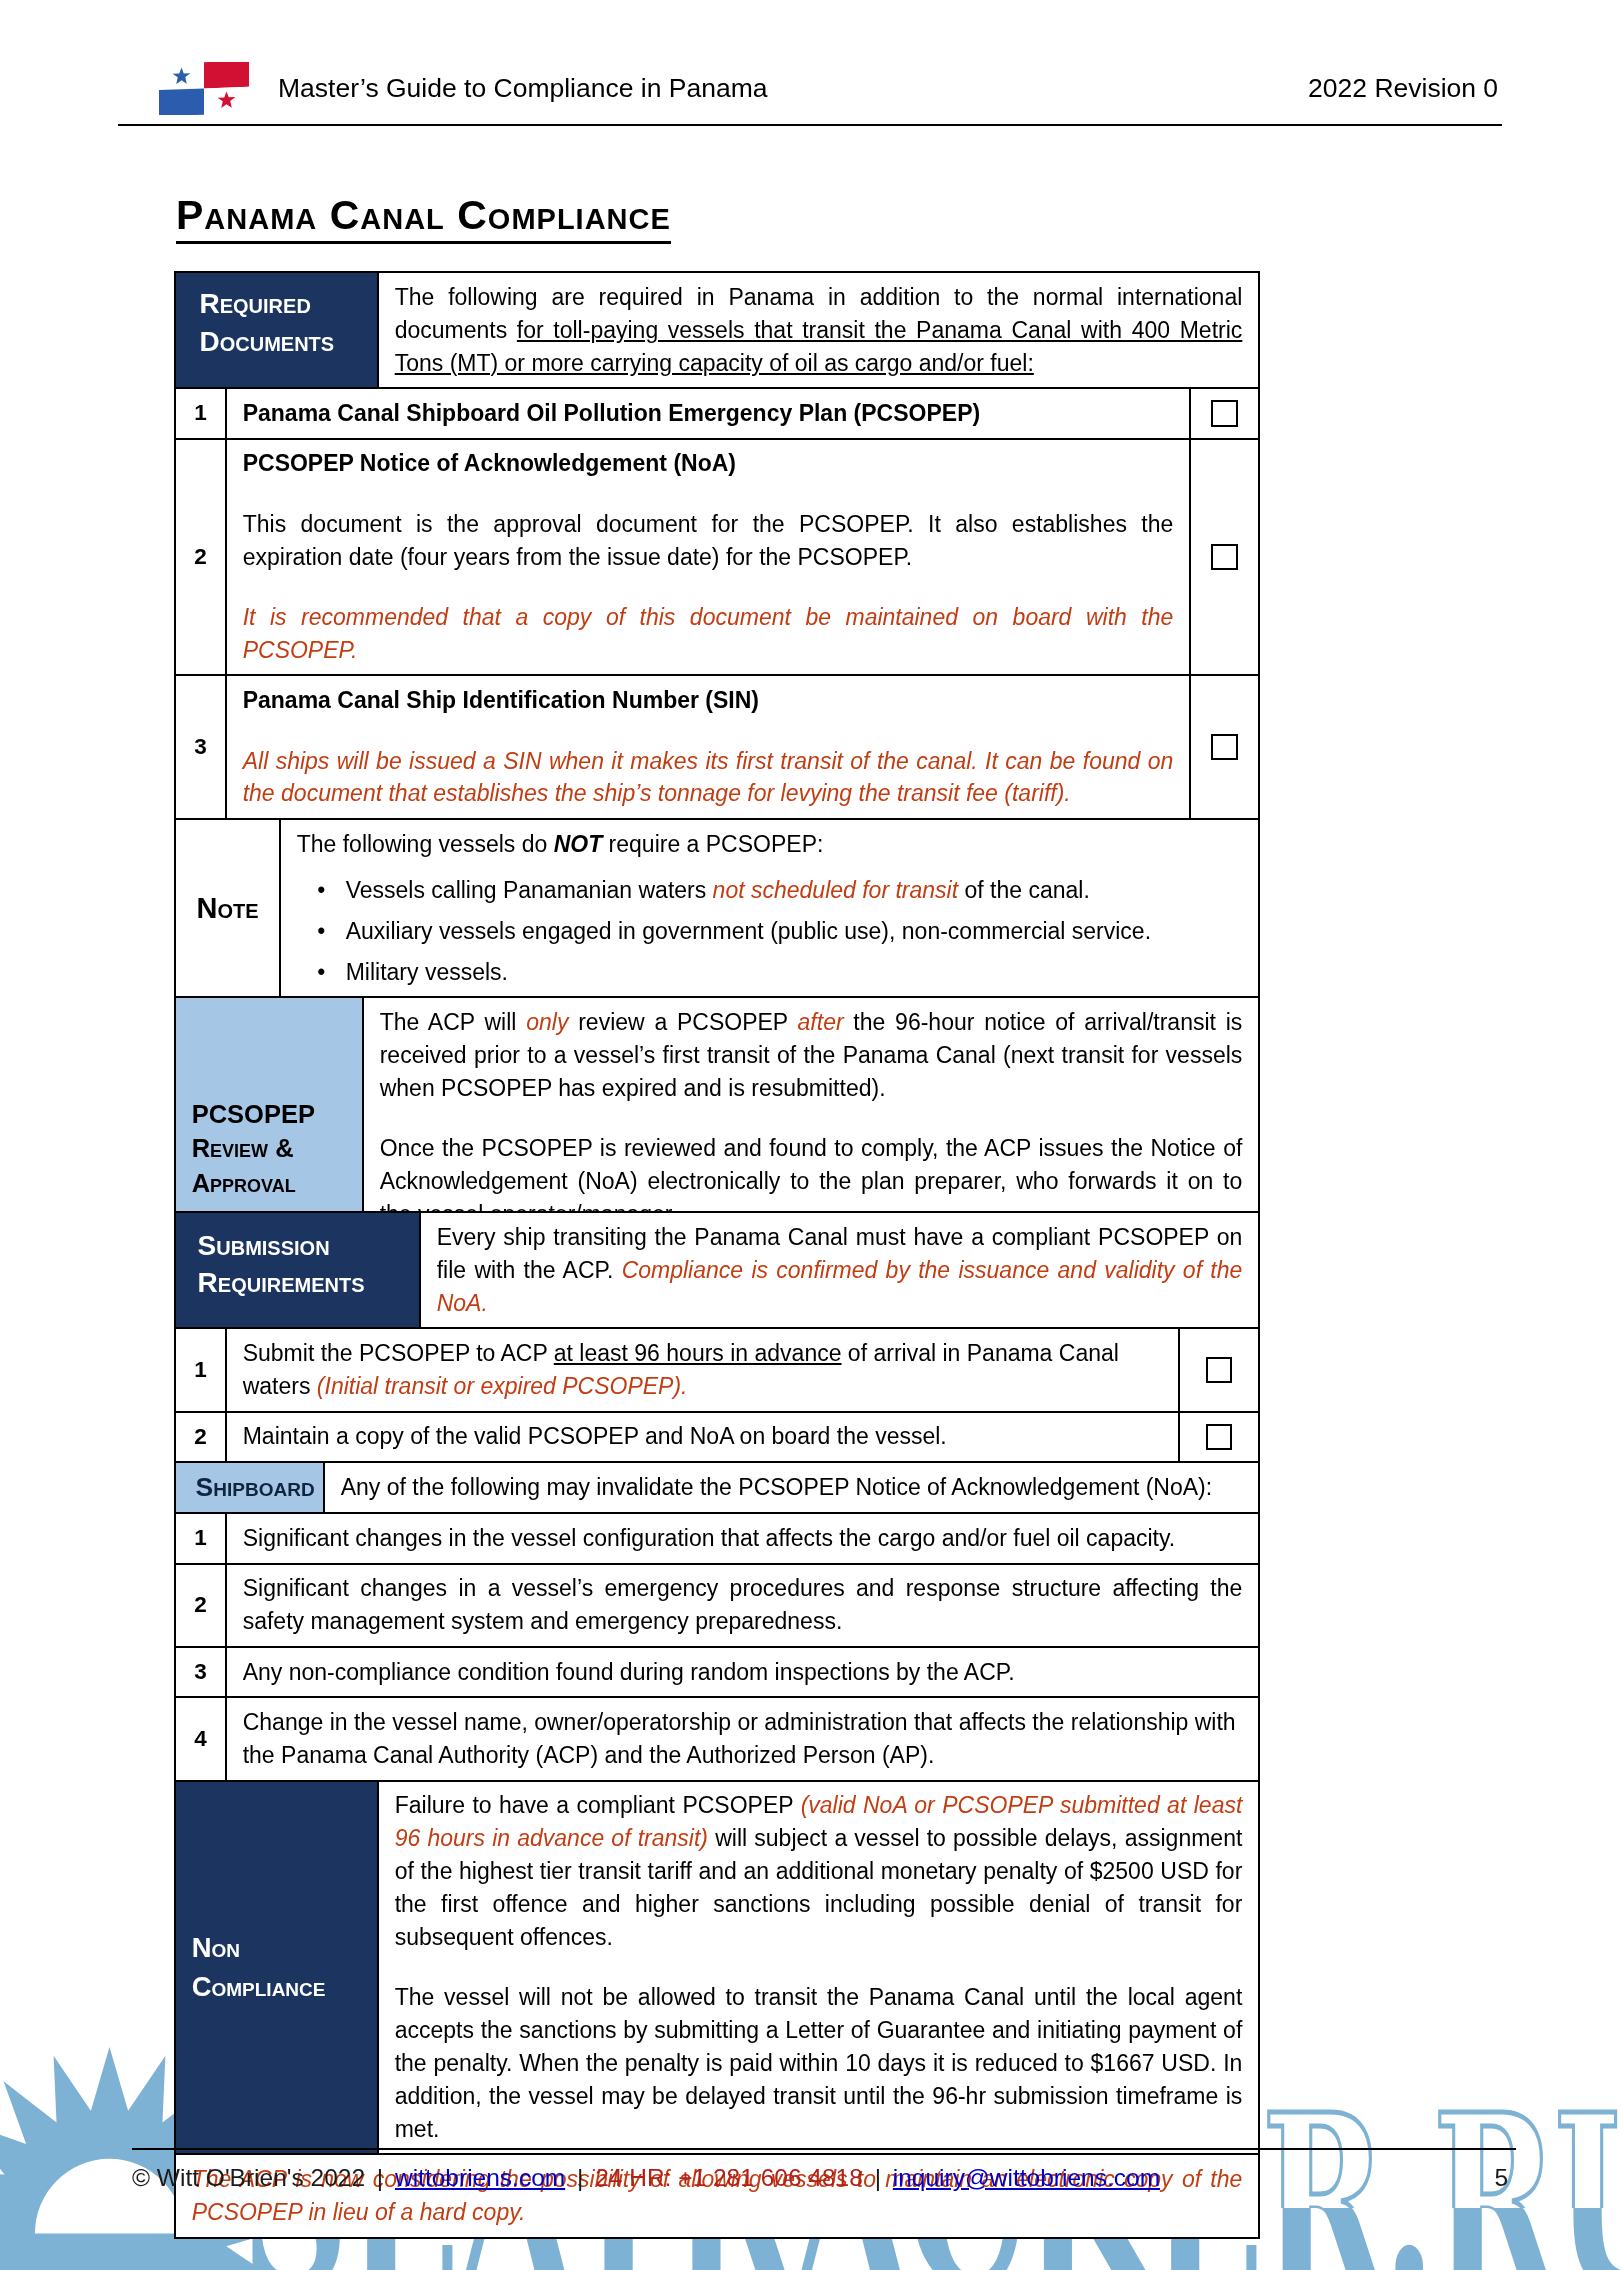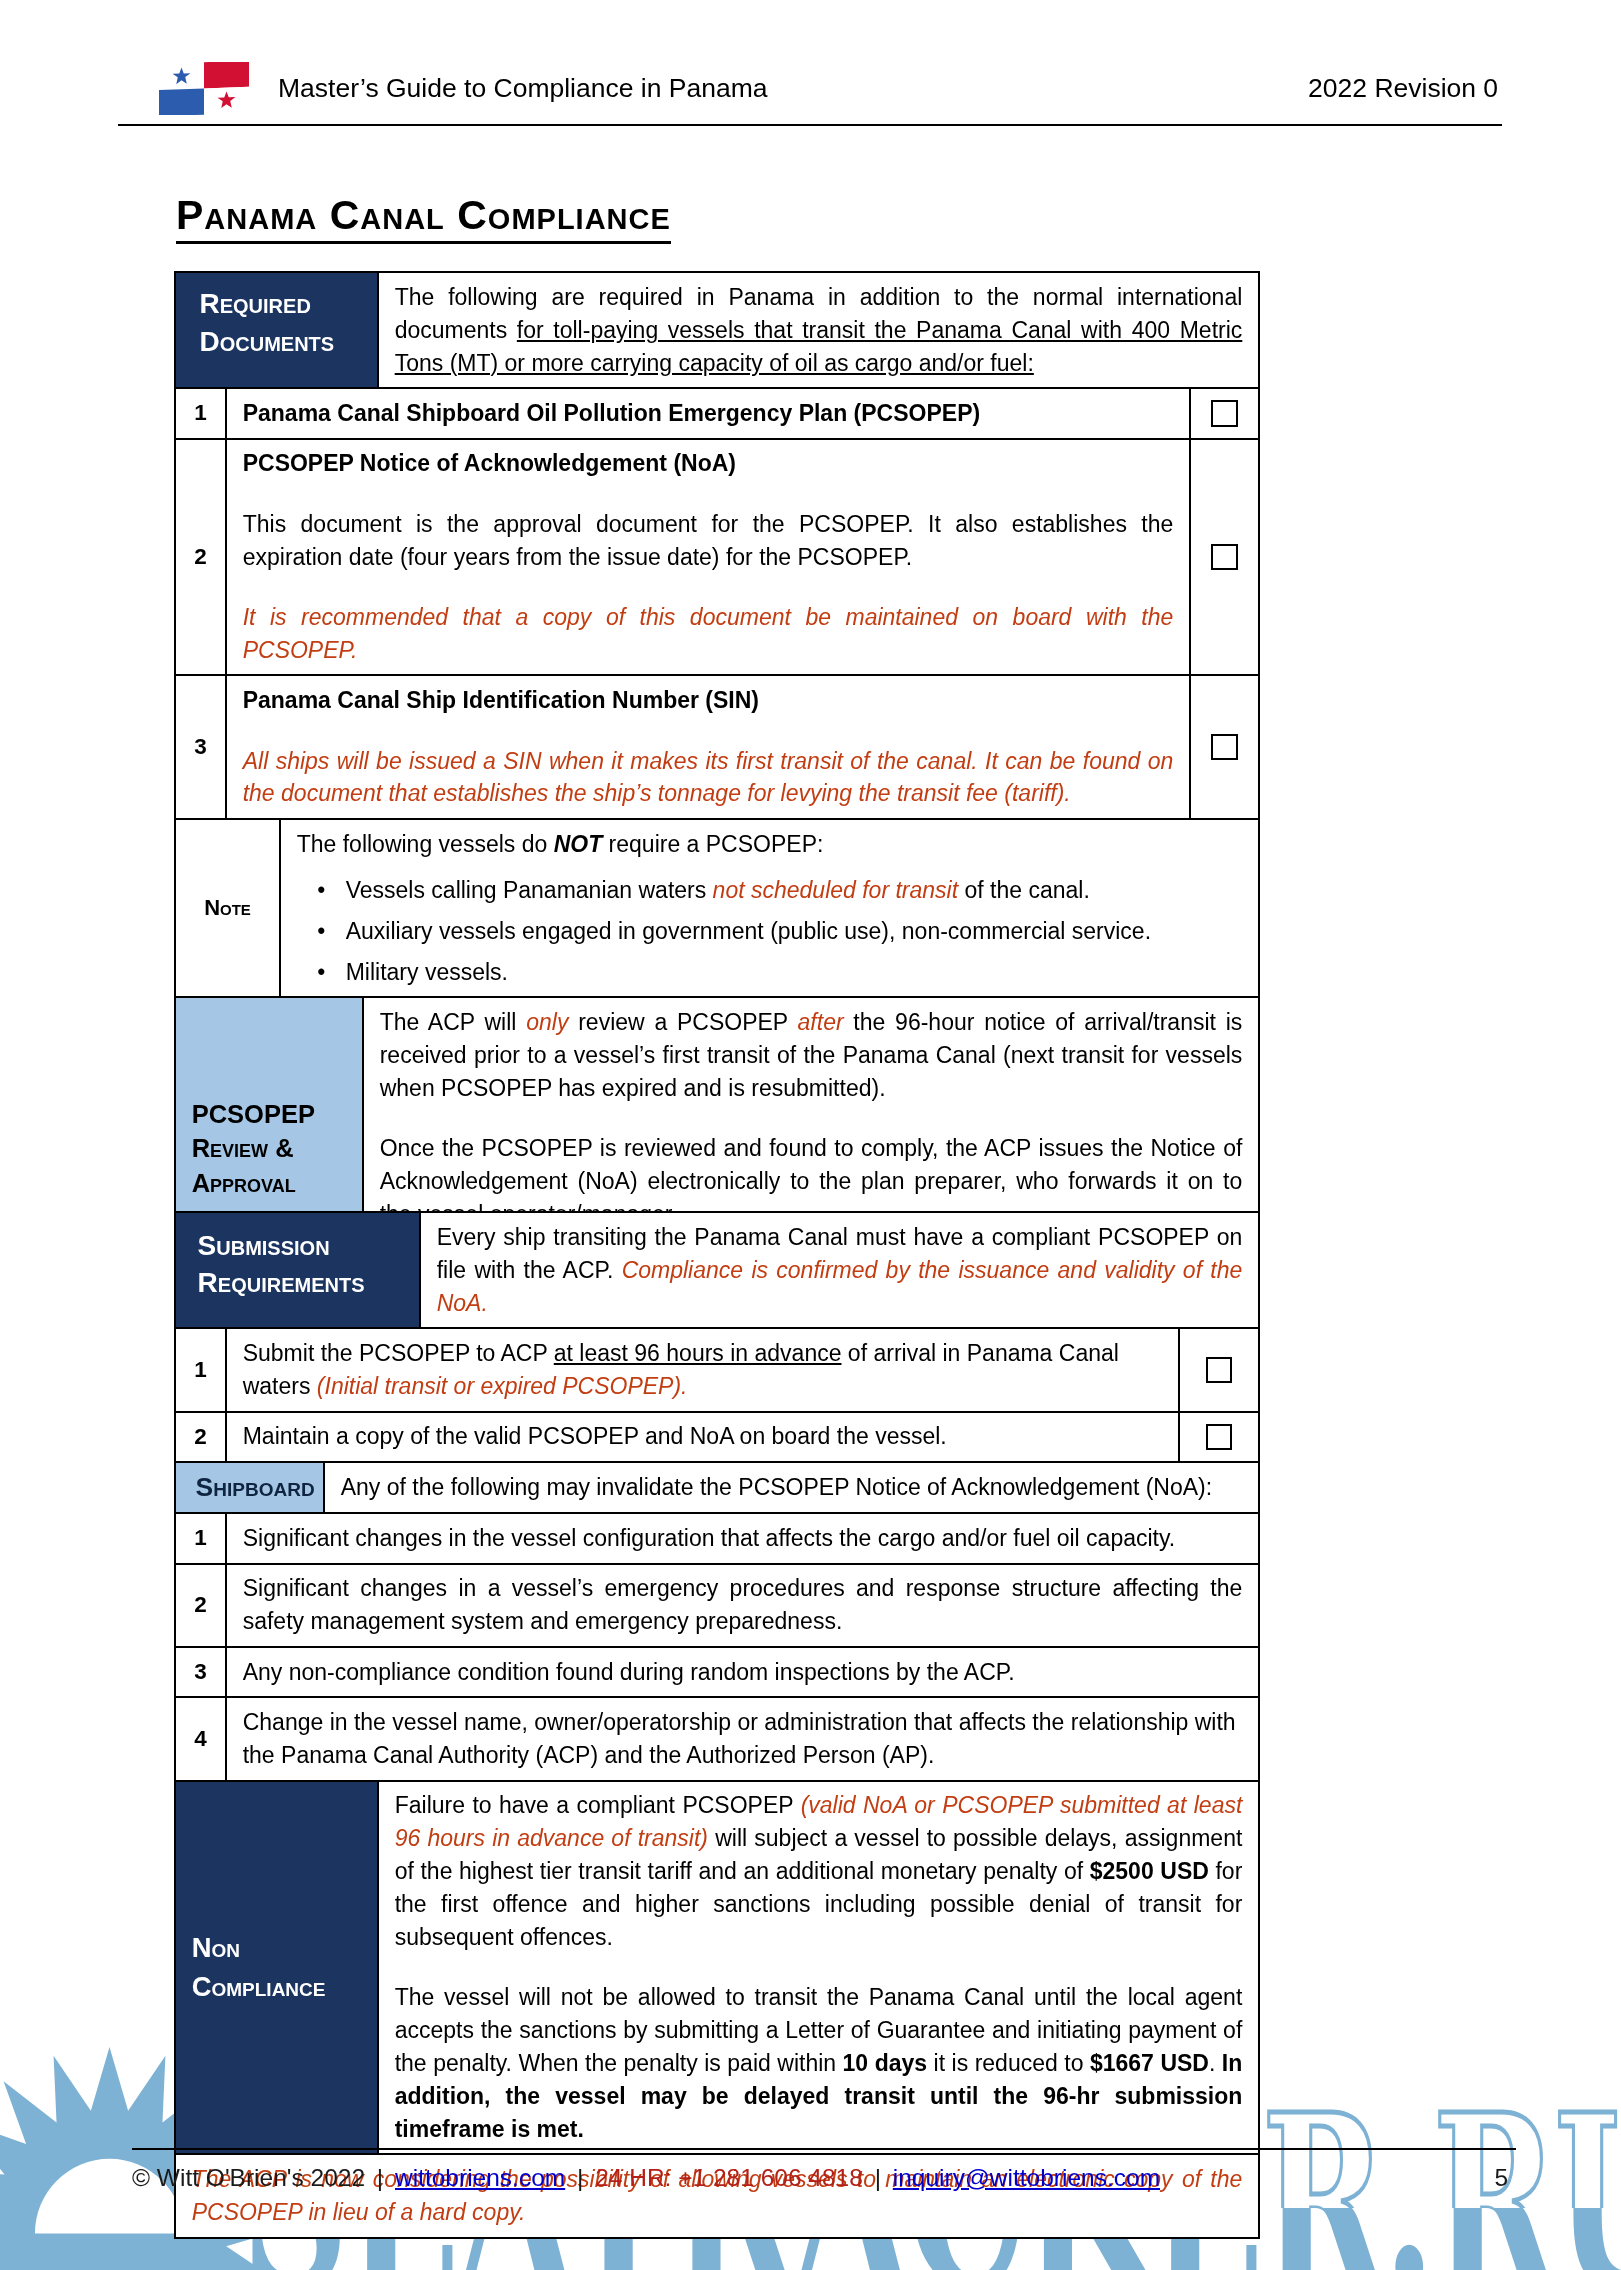--- a/index.html
+++ b/index.html
@@ -46,34 +46,34 @@
   .chkc { flex:0 0 69px; border-left:2px solid #000; display:flex; align-items:center; justify-content:center; }
   .chkc2 { flex:0 0 80px; }
   .box { width:26.5px; height:26.5px; border:2.9px solid #000; background:#fff; }
 
   .dark { background:#1B3560; color:#fff; }
   .lite { background:#A5C6E4; }
   .sc { font-variant:small-caps; font-weight:bold; }
 
   .lbl-req { flex:0 0 203px; border-right:2px solid #000; font-size:28px; line-height:1.35;
              padding:11.8px 7.8px 7.8px 23.5px; display:flex; flex-direction:column; }
-  .lbl-note { flex:0 0 105px; border-right:2px solid #000; font-size:22px; display:flex;
+  .lbl-note { flex:0 0 105px; border-right:2px solid #000; font-size:29px; display:flex;
               align-items:center; justify-content:center; text-align:center; }
   .lbl-rev { flex:0 0 188px; border-right:2px solid #000; font-size:25.5px; line-height:1.35;
              padding:7.8px 7.8px 7.8px 15.7px; display:flex; flex-direction:column; justify-content:center; color:#000; }
   .lbl-sub { flex:0 0 245px; border-right:2px solid #000; font-size:28px; line-height:1.35;
              padding:13.7px 7.8px 7.8px 21.6px; display:flex; flex-direction:column; }
   .lbl-val { flex:0 0 149px; border-right:2px solid #000; font-size:26.5px; display:flex;
              align-items:center; padding-left:19.6px; color:#0F2440; }
   .lbl-nc  { flex:0 0 203px; border-right:2px solid #000; font-size:27.4px; line-height:1.4;
              padding:7.8px 7.8px 7.8px 15.7px; display:flex; flex-direction:column; justify-content:center; }
 
   .ri { color:#C23D12; font-style:italic; }
   .u  { text-decoration:underline; }
-  .b  { font-weight:bold;margin-top:15px; }
+  .b  { font-weight:normal;margin-top:15px; }
   .bi { font-weight:bold; font-style:italic; }
   .ttl { font-weight:bold; }
 
   .bullets { margin-top:5.9px; }
   .brow { display:flex; margin-top:7.8px; }
   .bdot { flex:0 0 49px; text-align:center; }
   .btxt { flex:1; }
 
   
   .rh-t1hdr { min-height:102px; } .rh-t1r1 { min-height:45px; } .rh-t1r2 { min-height:180px; }

